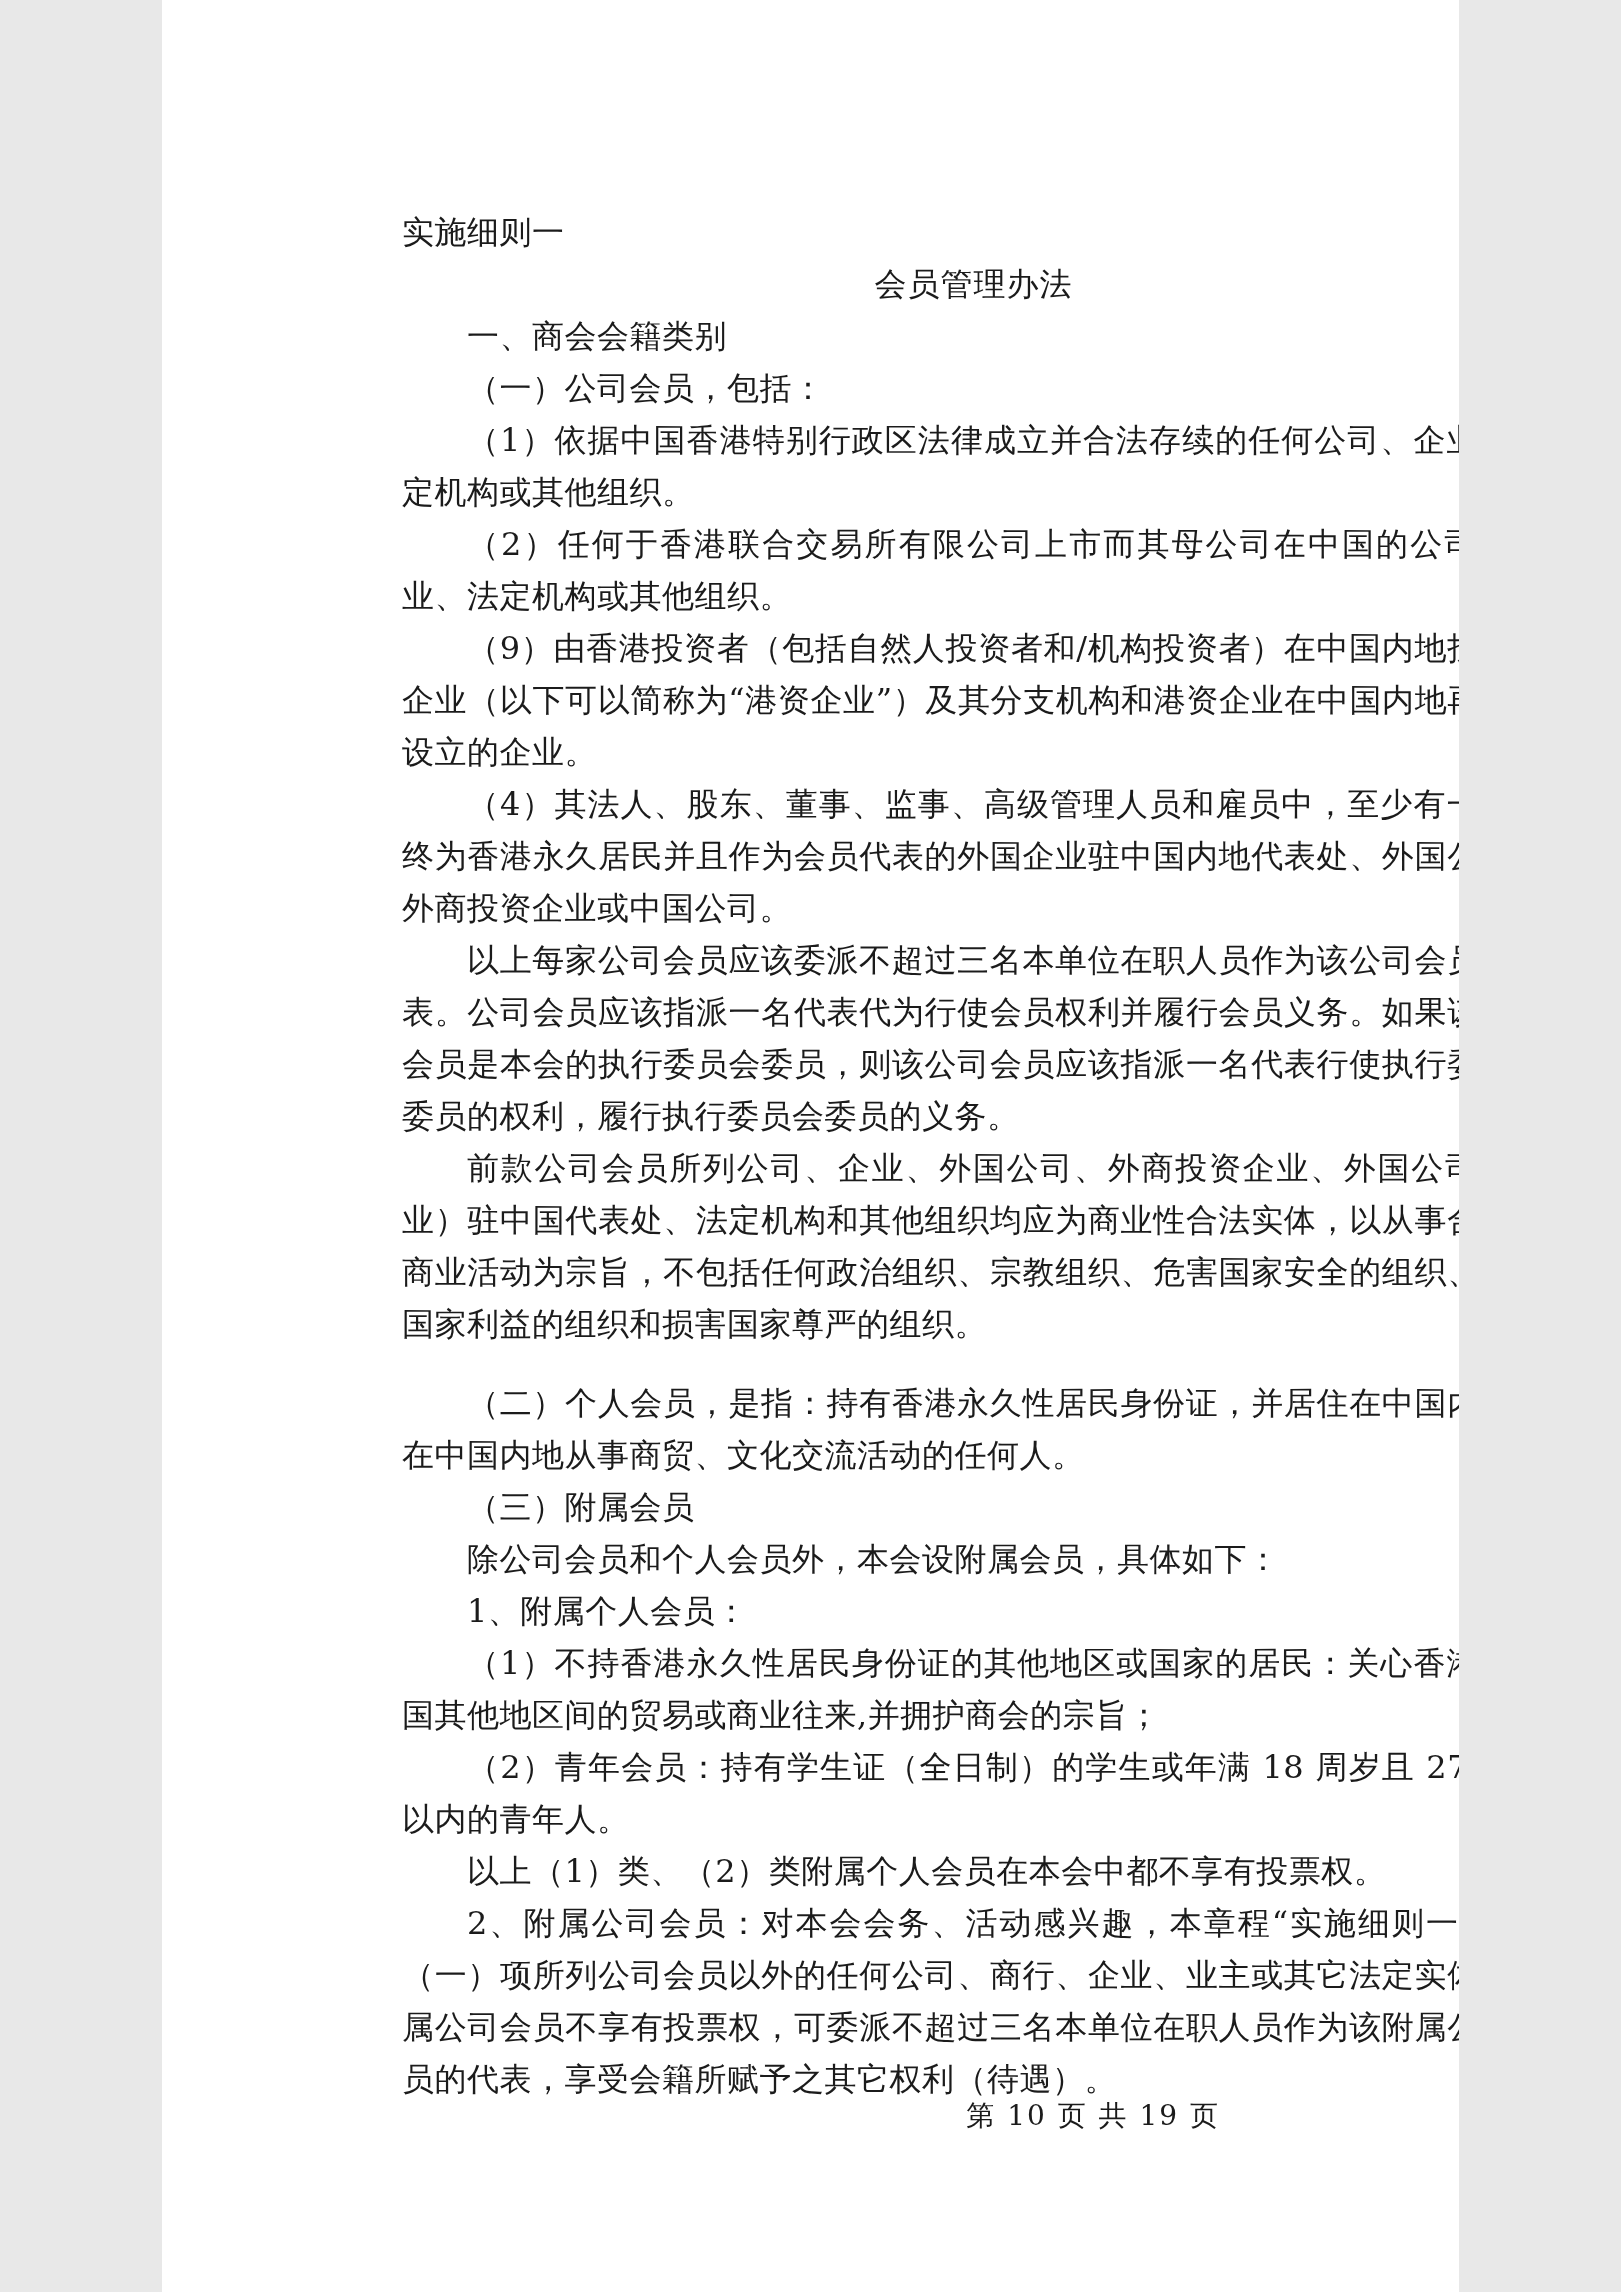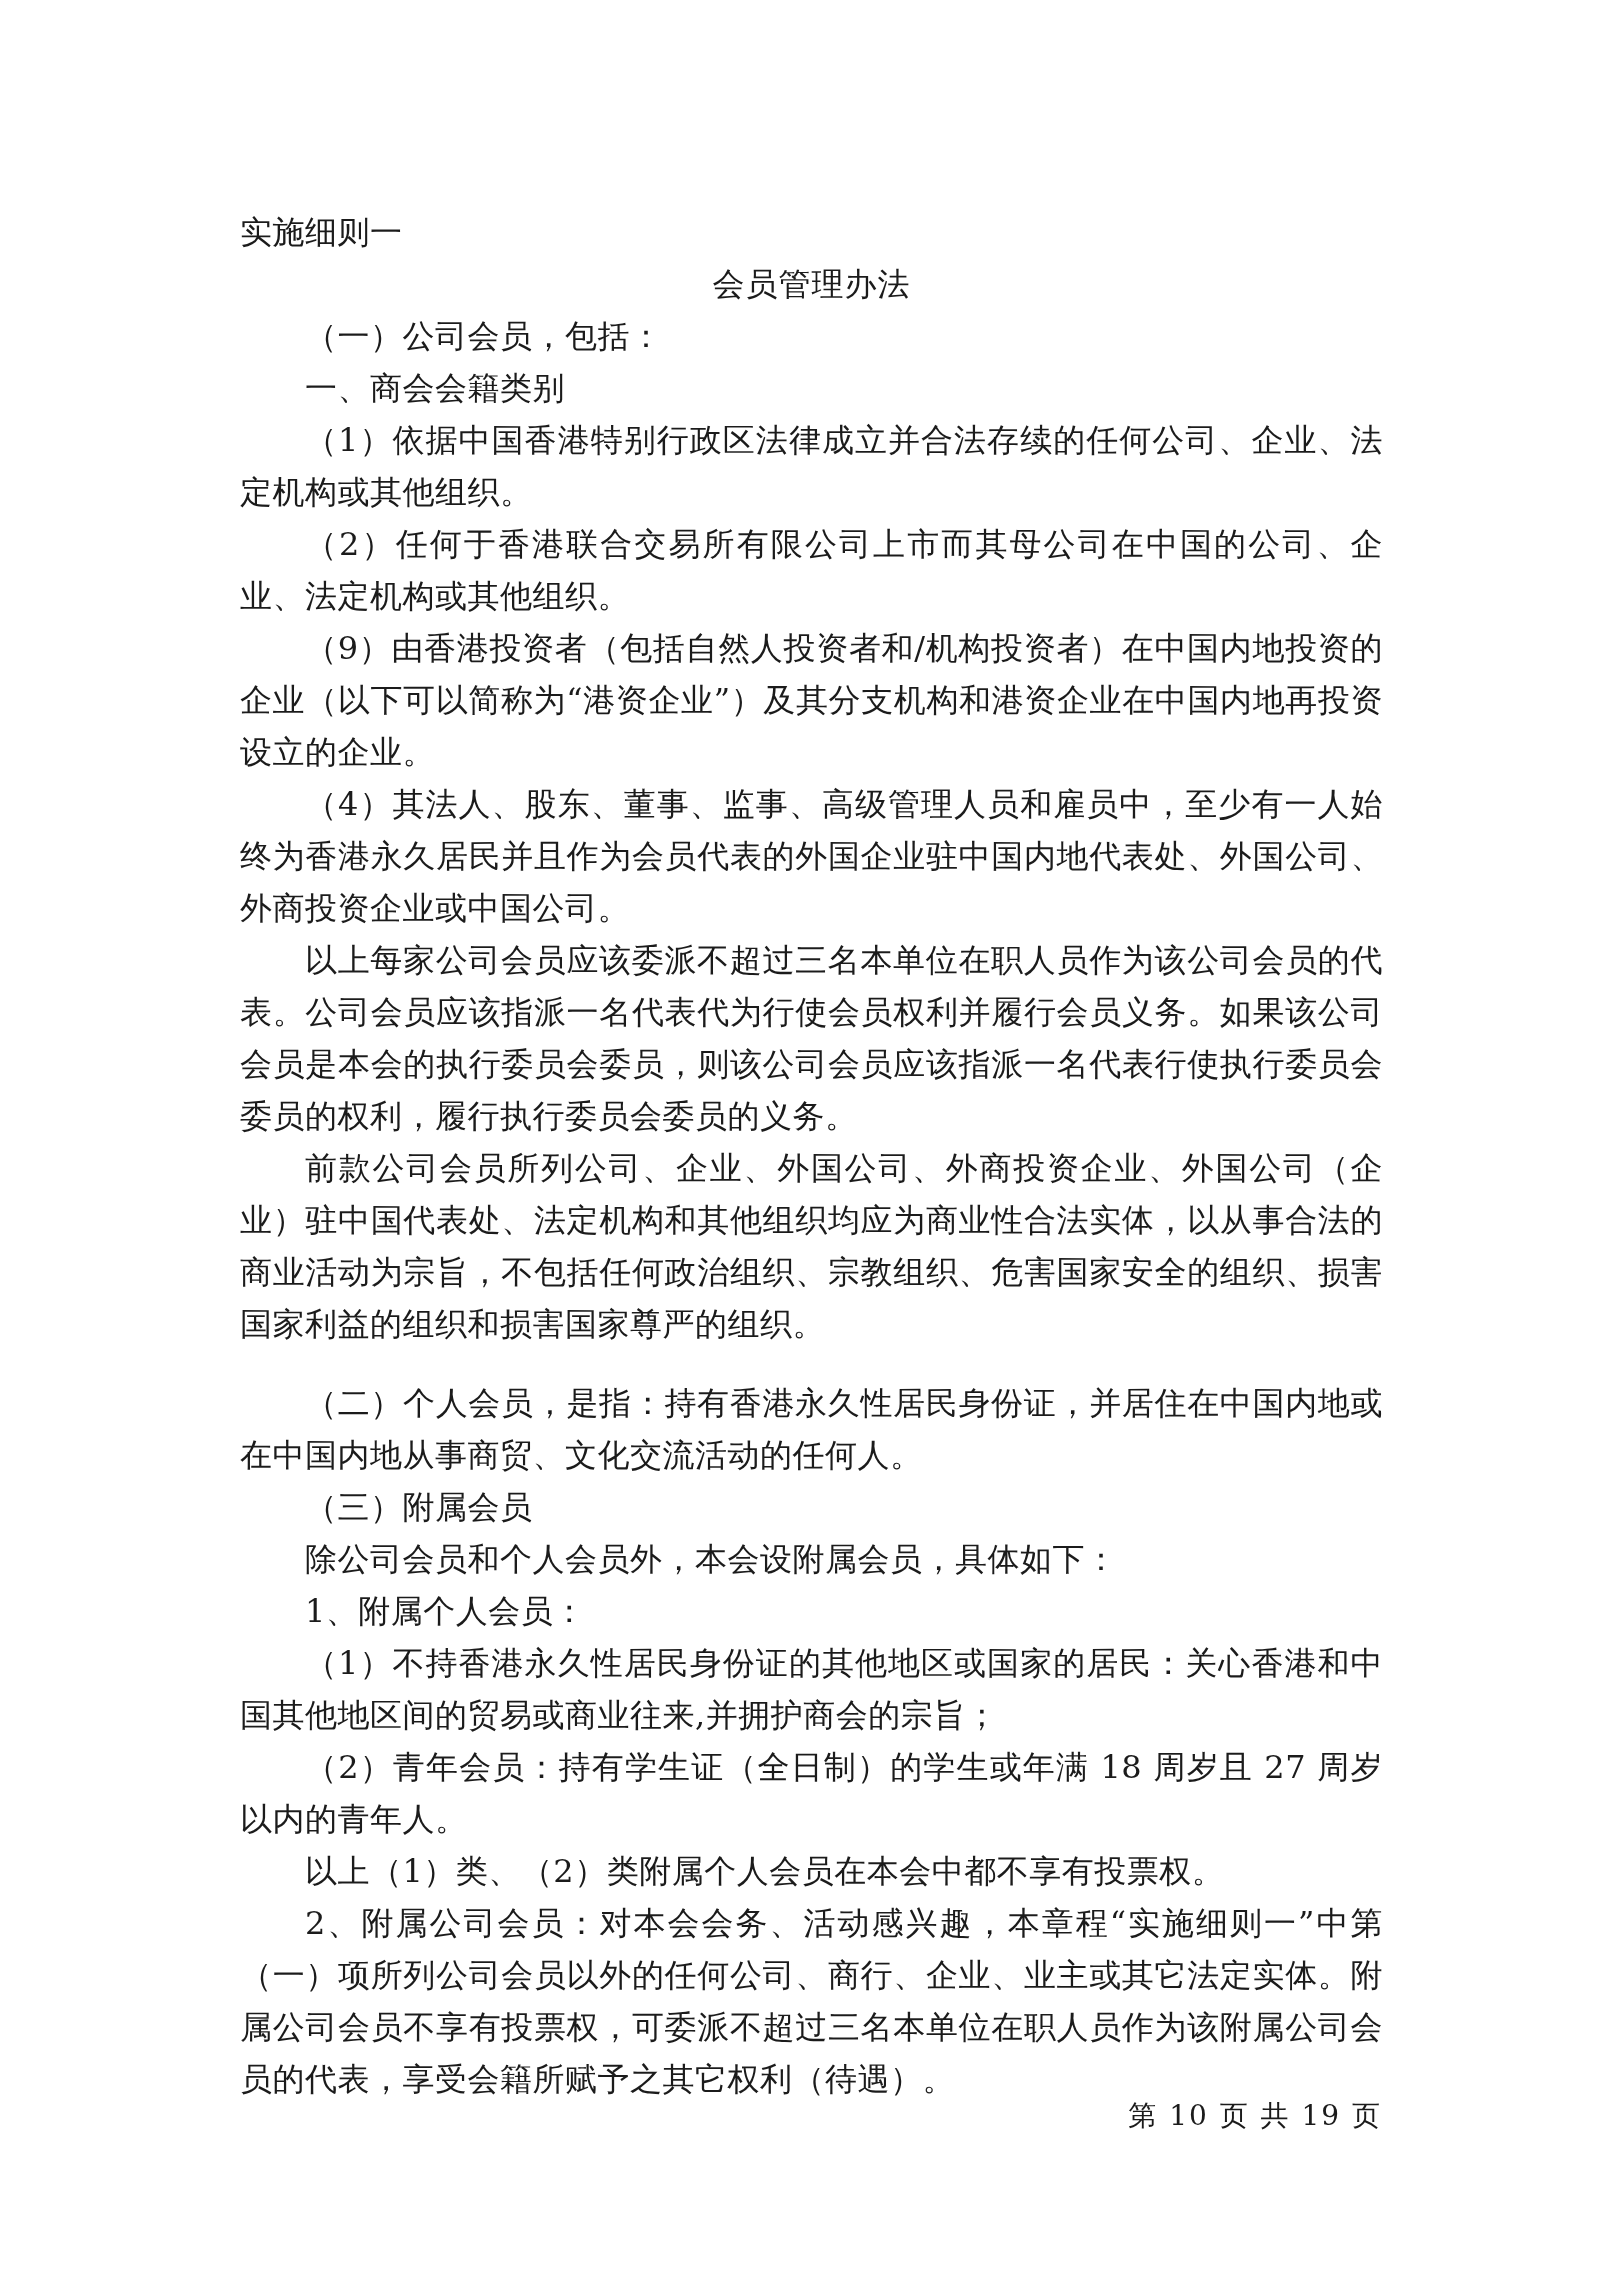--- a/index.html
+++ b/index.html
@@ -2,21 +2,21 @@
 <html lang="zh"><head>
 <meta charset="utf-8">
 <style>
   html, body {
     margin: 0;
     padding: 0;
     background: #e8e8e8;
   }
   .page {
     position: relative;
-    width: 1621px;
+    width: 1297px;
     height: 2293px;
     margin: 0 auto;
     background: #ffffff;
     font-family: "DejaVu Serif", "Liberation Serif", serif;
     color: #1b1b1b;
     overflow: hidden;
   }
   .content {
     position: absolute;
     left: 240px;
@@ -55,22 +55,22 @@
     text-align: right;
   }
 </style>
 </head>
 <body>
 
 <div class="page">
   <div class="content">
     <p class="para flush">实施细则一</p>
     <p class="para doc-title">会员管理办法</p>
+    <p class="para">一、商会会籍类别</p>
     <p class="para">（一）公司会员，包括：</p>
-    <p class="para">一、商会会籍类别</p>
     <p class="para">（1）依据中国香港特别行政区法律成立并合法存续的任何公司、企业、法定机构或其他组织。</p>
     <p class="para">（2）任何于香港联合交易所有限公司上市而其母公司在中国的公司、企业、法定机构或其他组织。</p>
     <p class="para">（9）由香港投资者（包括自然人投资者和/机构投资者）在中国内地投资的企业（以下可以简称为“港资企业”）及其分支机构和港资企业在中国内地再投资设立的企业。</p>
     <p class="para">（4）其法人、股东、董事、监事、高级管理人员和雇员中，至少有一人始终为香港永久居民并且作为会员代表的外国企业驻中国内地代表处、外国公司、外商投资企业或中国公司。</p>
     <p class="para">以上每家公司会员应该委派不超过三名本单位在职人员作为该公司会员的代表。公司会员应该指派一名代表代为行使会员权利并履行会员义务。如果该公司会员是本会的执行委员会委员，则该公司会员应该指派一名代表行使执行委员会委员的权利，履行执行委员会委员的义务。</p>
     <p class="para">前款公司会员所列公司、企业、外国公司、外商投资企业、外国公司（企业）驻中国代表处、法定机构和其他组织均应为商业性合法实体，以从事合法的商业活动为宗旨，不包括任何政治组织、宗教组织、危害国家安全的组织、损害国家利益的组织和损害国家尊严的组织。</p>
     <p class="para space-before">（二）个人会员，是指：持有香港永久性居民身份证，并居住在中国内地或在中国内地从事商贸、文化交流活动的任何人。</p>
     <p class="para">（三）附属会员</p>
     <p class="para">除公司会员和个人会员外，本会设附属会员，具体如下：</p>
     <p class="para">1、附属个人会员：</p>

